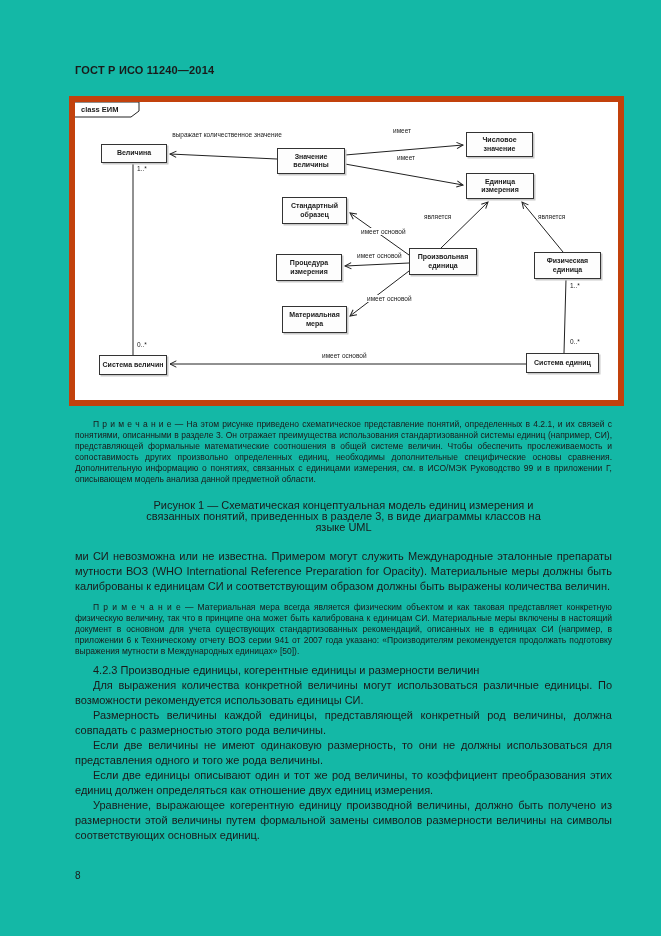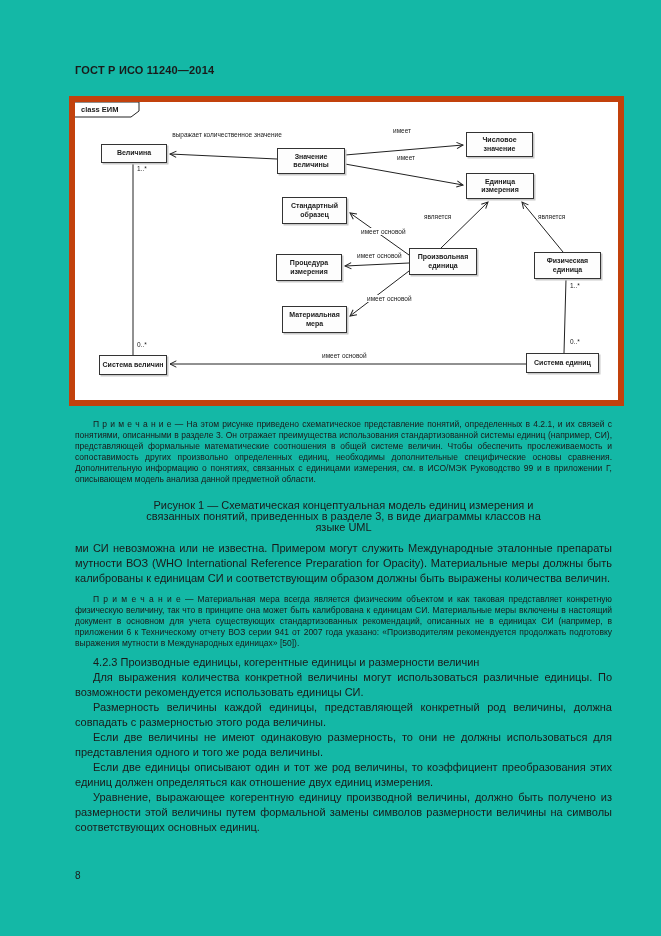--- a/index.html
+++ b/index.html
@@ -8,21 +8,21 @@
   .content{position:absolute;left:75px;top:64px;width:537px;}
   .doc-header{font-size:11px;font-weight:bold;letter-spacing:.2px;}
   .frame{position:relative;margin:20px 0 0 -6px;width:543px;height:298px;border:6px solid #c2410c;background:#fff;}
   .frame svg{position:absolute;left:0;top:0;}
   .frame-label{position:absolute;left:2px;top:1px;width:60px;height:14px;font-size:7.5px;font-weight:bold;padding-left:4px;line-height:13px;}
   .uml-box{position:absolute;border:1px solid #333;background:#fdfdfd;box-shadow:1.5px 1.5px 0 #c9c9c9;display:flex;align-items:center;justify-content:center;text-align:center;font-size:7px;font-weight:bold;line-height:1.2;padding:1px 2px;box-sizing:border-box;}
   .edge-label{position:absolute;font-size:6.5px;line-height:1.15;text-align:center;background:#fff;}
   .mult{position:absolute;font-size:6.5px;}
   .fig-note{margin:13px 0 0 0;font-size:8.5px;line-height:11px;text-align:justify;text-indent:18px;}
   .fig-caption{margin:15px 0 0 0;font-size:11px;line-height:11px;text-align:center;padding:0 55px;}
-  .body-text{margin-top:8px;}
+  .body-text{margin-top:16px;}
   .para{margin:0;font-size:11px;line-height:15px;text-align:justify;}
   .para.indent{text-indent:18px;}
   .small-note{margin:8px 0 6px 0;font-size:8.5px;line-height:11px;text-align:justify;text-indent:18px;}
   .section-heading{margin:2px 0 0 0;font-size:11px;line-height:15px;font-weight:normal;text-indent:18px;}
   .page-number{position:absolute;left:75px;top:870px;font-size:10px;}
 </style>
 </head>
 <body>
 
 <div class="page">

